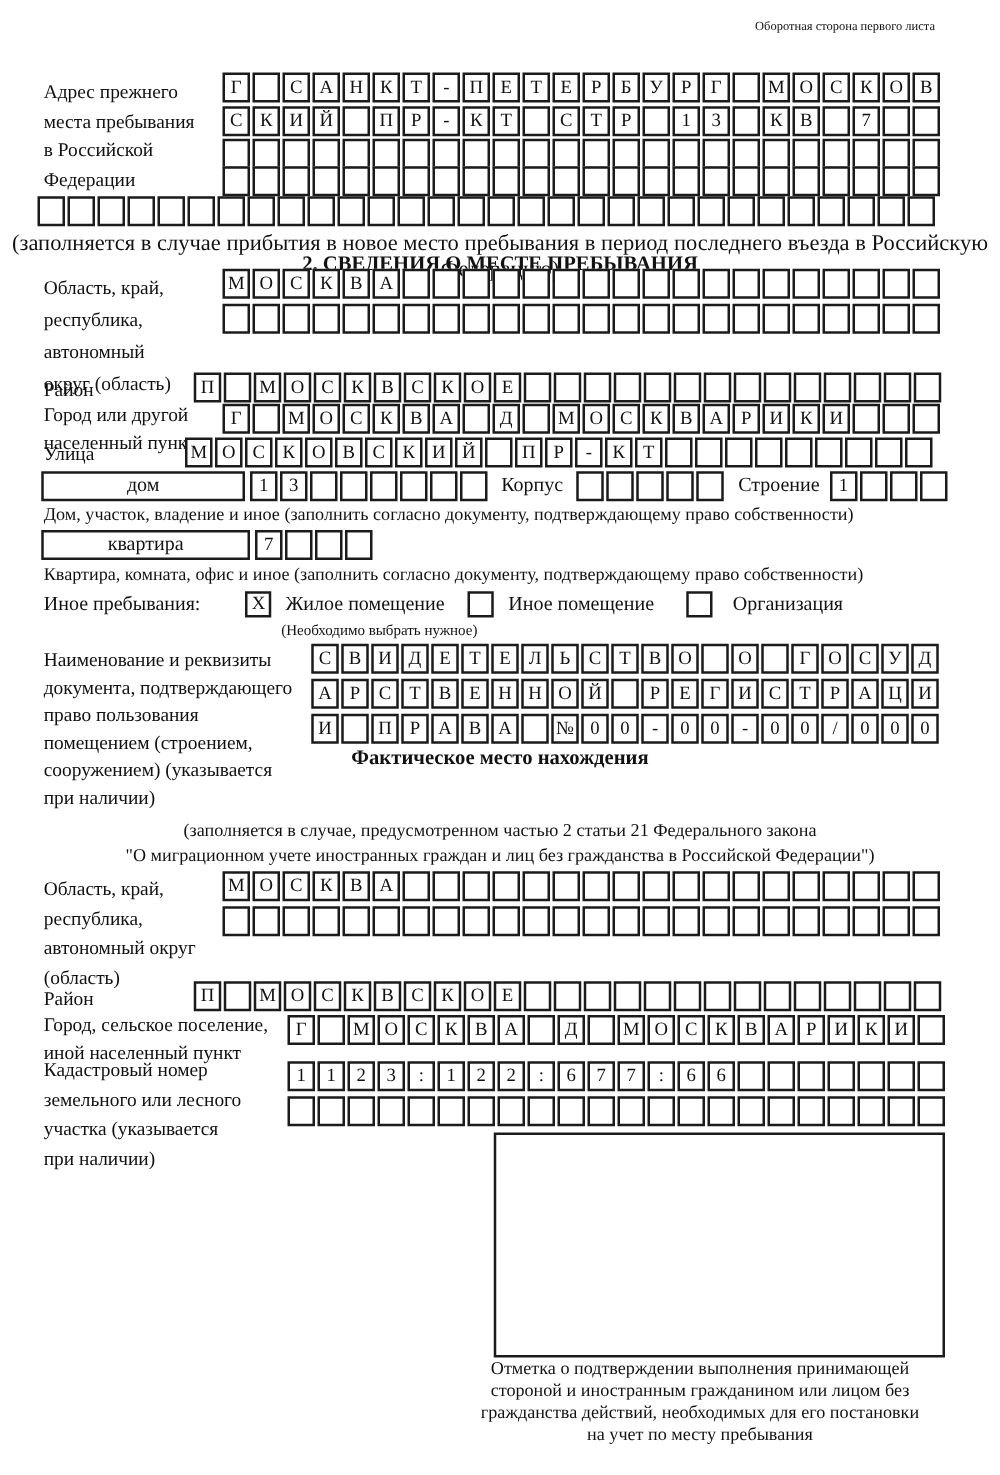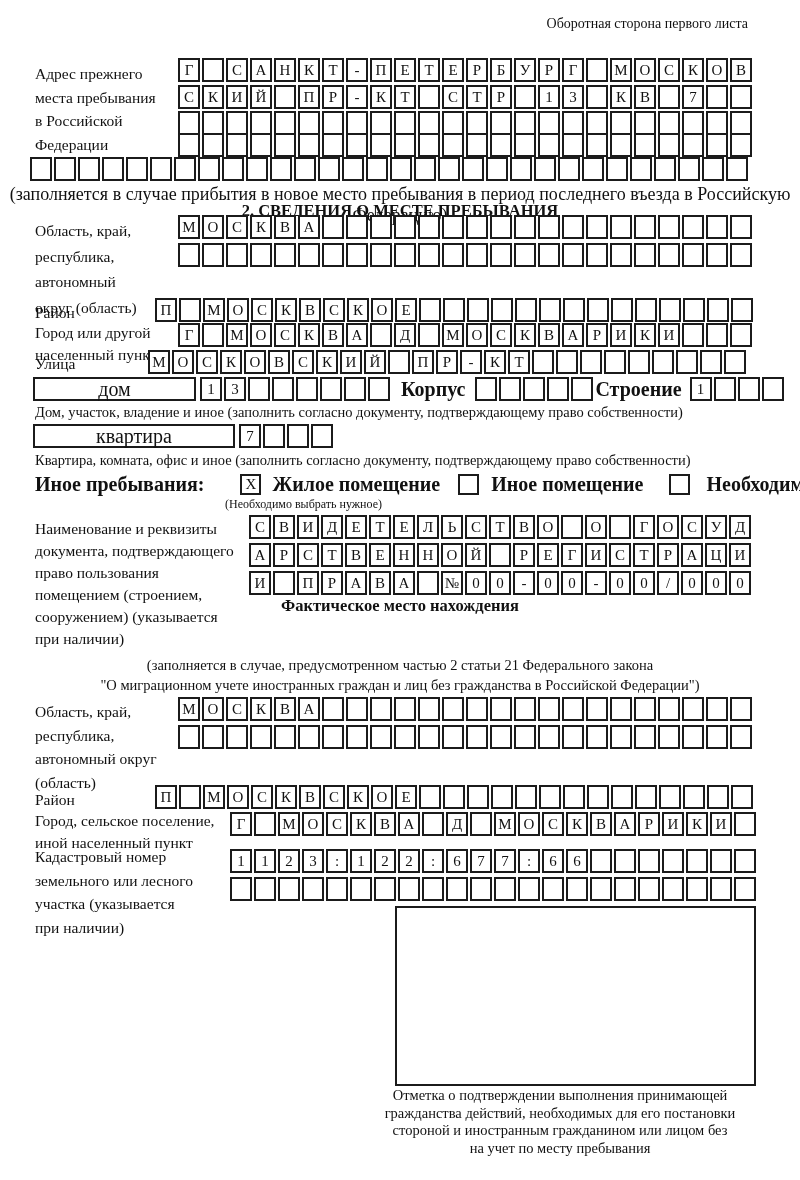--- a/index.html
+++ b/index.html
@@ -2,37 +2,37 @@
 <html><head>
 <meta charset="utf-8">
 <style>
   html,body{margin:0;padding:0;background:#ffffff;}
   .page{
     position:relative;width:800px;height:1180px;background:#fff;
     font-family:"Liberation Serif","DejaVu Serif",serif;color:#111;
     overflow:hidden;
   }
   .abs{position:absolute;}
-  .header-note{position:absolute;top:16px;right:52px;font-size:14px;}
+  .header-note{position:absolute;top:16px;right:52px;font-size:10px;}
   .labels{position:absolute;left:35px;font-size:15.5px;line-height:23.5px;white-space:nowrap;}
   .labels.lh22 .lbl-line{line-height:22px;}
   .labels.lh25 .lbl-line{line-height:25.5px;}
   .cells-row{position:absolute;display:flex;}
   .cell{
     box-sizing:border-box;flex:none;width:22px;height:24px;margin-right:2px;
     border:2px solid #1b1b1b;display:flex;align-items:center;justify-content:center;
     font-size:15px;line-height:1;background:#fff;
   }
   .flex-row{position:absolute;display:flex;align-items:center;}
   .cells-inline{display:flex;}
   .text-box{
     box-sizing:border-box;height:24px;border:2px solid #1b1b1b;margin-right:4px;
-    display:flex;align-items:center;justify-content:center;font-size:20px;flex:none;
+    display:flex;align-items:center;justify-content:center;font-size:16px;flex:none;
   }
-  .inline-label{font-size:20px;white-space:nowrap;flex:none;font-weight:bold;}
+  .inline-label{font-size:16px;white-space:nowrap;flex:none;}
   .checkbox{
     box-sizing:border-box;flex:none;width:21px;height:21px;border:2px solid #1b1b1b;
     display:flex;align-items:center;justify-content:center;font-size:15px;
   }
   .cb1{margin-left:36px;margin-right:11px;}
   .cb2{margin-left:18px;margin-right:12px;}
   .cb3{margin-left:26px;margin-right:16px;}
   .caption{position:absolute;left:35px;font-size:14.5px;white-space:nowrap;}
   .center-caption{position:absolute;left:0;width:100%;text-align:center;font-size:18px;}
   .section-title{position:absolute;left:0;width:100%;text-align:center;font-weight:bold;font-size:16.5px;}
@@ -354,49 +354,49 @@
         <span class="cell"></span>
       </div>
     <div class="inline-label" style="margin:0 10px 0 9px">Корпус</div>
     <div class="cells-inline">
         <span class="cell"></span>
         <span class="cell"></span>
         <span class="cell"></span>
         <span class="cell"></span>
         <span class="cell"></span>
       </div>
-    <div class="inline-label" style="margin:0 8px 0 0">Строение</div>
+    <div class="inline-label" style="margin:0 8px 0 10px">Строение</div>
     <div class="cells-inline">
         <span class="cell">1</span>
         <span class="cell"></span>
         <span class="cell"></span>
         <span class="cell"></span>
       </div>
   </div>
   <div class="caption" style="top:404px">Дом, участок, владение и иное (заполнить согласно документу, подтверждающему право собственности)</div>
 
   <div class="flex-row" style="top:424px;left:33px">
-    <div class="text-box" style="width:202px">квартира</div>
+    <div class="text-box" style="width:167px">квартира</div>
     <div class="cells-inline">
         <span class="cell">7</span>
         <span class="cell"></span>
         <span class="cell"></span>
         <span class="cell"></span>
       </div>
   </div>
   <div class="caption" style="top:452px">Квартира, комната, офис и иное (заполнить согласно документу, подтверждающему право собственности)</div>
 
   <div class="flex-row" style="top:473px;left:35px">
     <div class="inline-label">Иное пребывания:</div>
     <span class="checkbox cb1">X</span>
     <div class="inline-label">Жилое помещение</div>
     <span class="checkbox cb2"></span>
     <div class="inline-label">Иное помещение</div>
     <span class="checkbox cb3"></span>
-    <div class="inline-label">Необходимо</div>
+    <div class="inline-label">Организация</div>
   </div>
   <div class="abs" style="top:497px;left:225px;font-size:12px">(Необходимо выбрать нужное)</div>
 
   <div class="labels lh22" style="top:518px">
       <div class="lbl-line">Наименование и реквизиты</div>
       <div class="lbl-line">документа, подтверждающего</div>
       <div class="lbl-line">право пользования</div>
       <div class="lbl-line">помещением (строением,</div>
       <div class="lbl-line">сооружением) (указывается</div>
       <div class="lbl-line">при наличии)</div>
@@ -643,18 +643,18 @@
       <span class="cell"></span>
       <span class="cell"></span>
       <span class="cell"></span>
       <span class="cell"></span>
       <span class="cell"></span>
     </div>
 
   <div class="stamp-box" style="top:906px;left:395px;width:357px;height:176px"></div>
   <div class="stamp-caption" style="top:1087px;left:352px;width:416px">
       <div>Отметка о подтверждении выполнения принимающей</div>
+      <div>стороной и иностранным гражданином или лицом без</div>
       <div>гражданства действий, необходимых для его постановки</div>
-      <div>стороной и иностранным гражданином или лицом без</div>
       <div>на учет по месту пребывания</div>
     </div>
 
 </div>
 
 </body></html>

